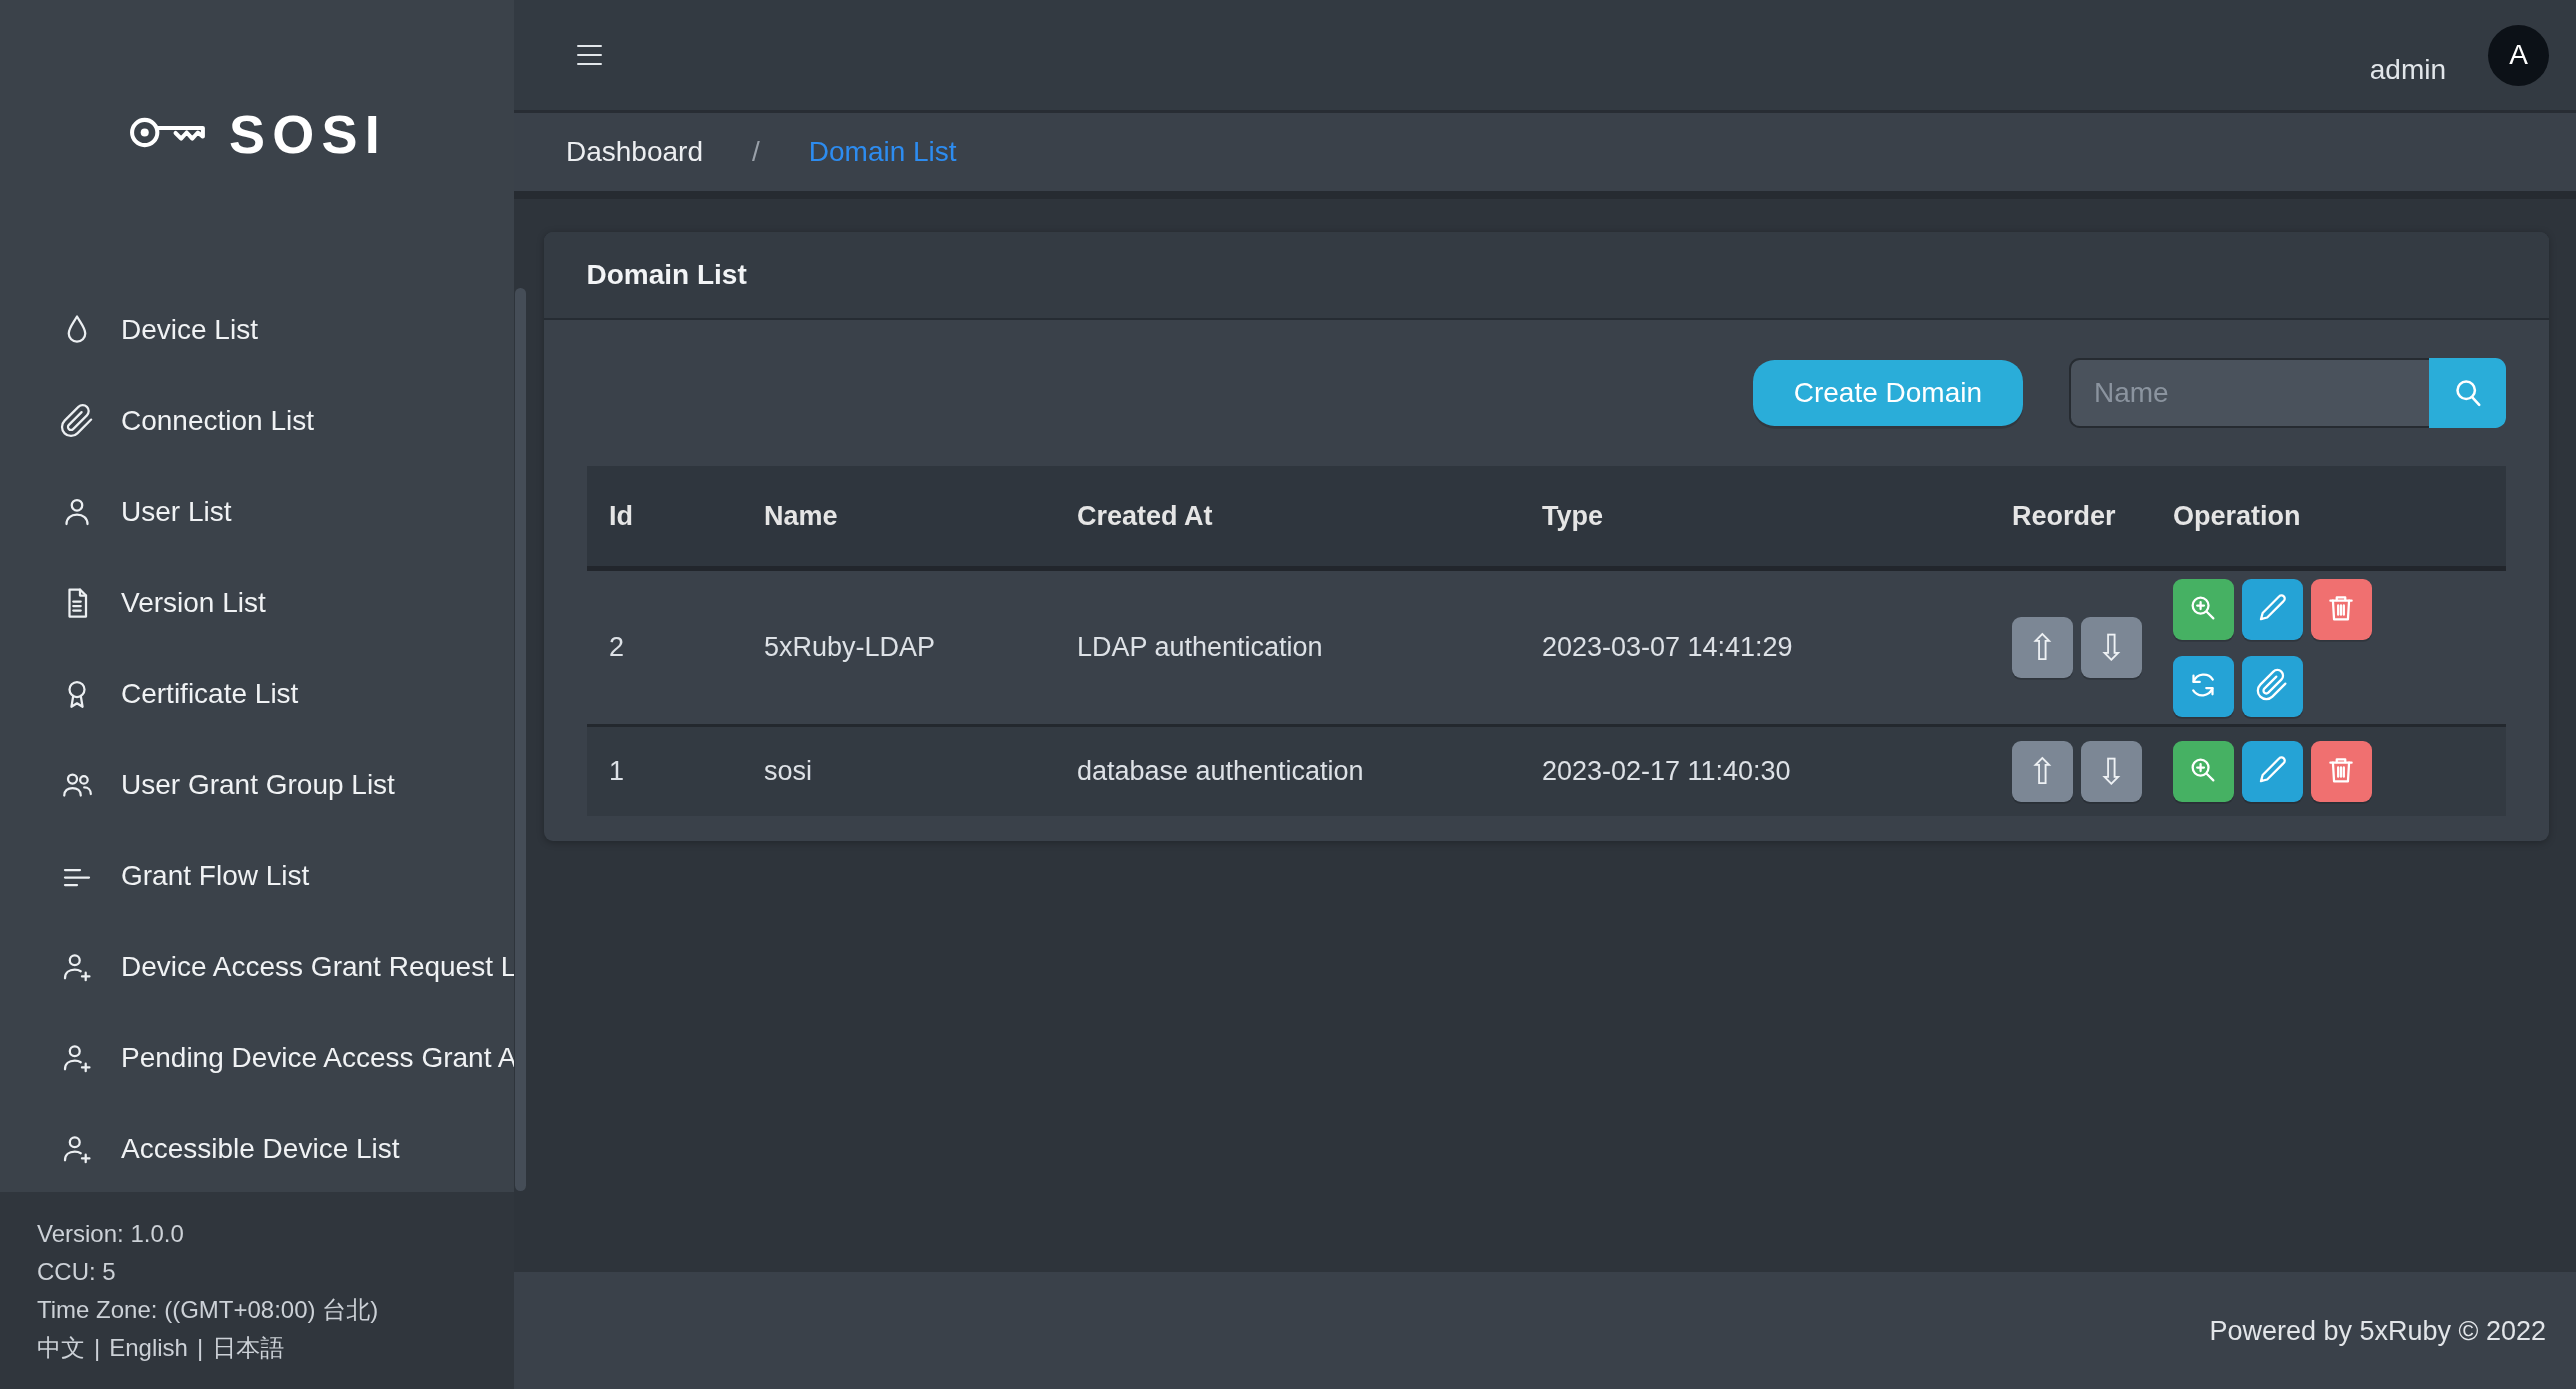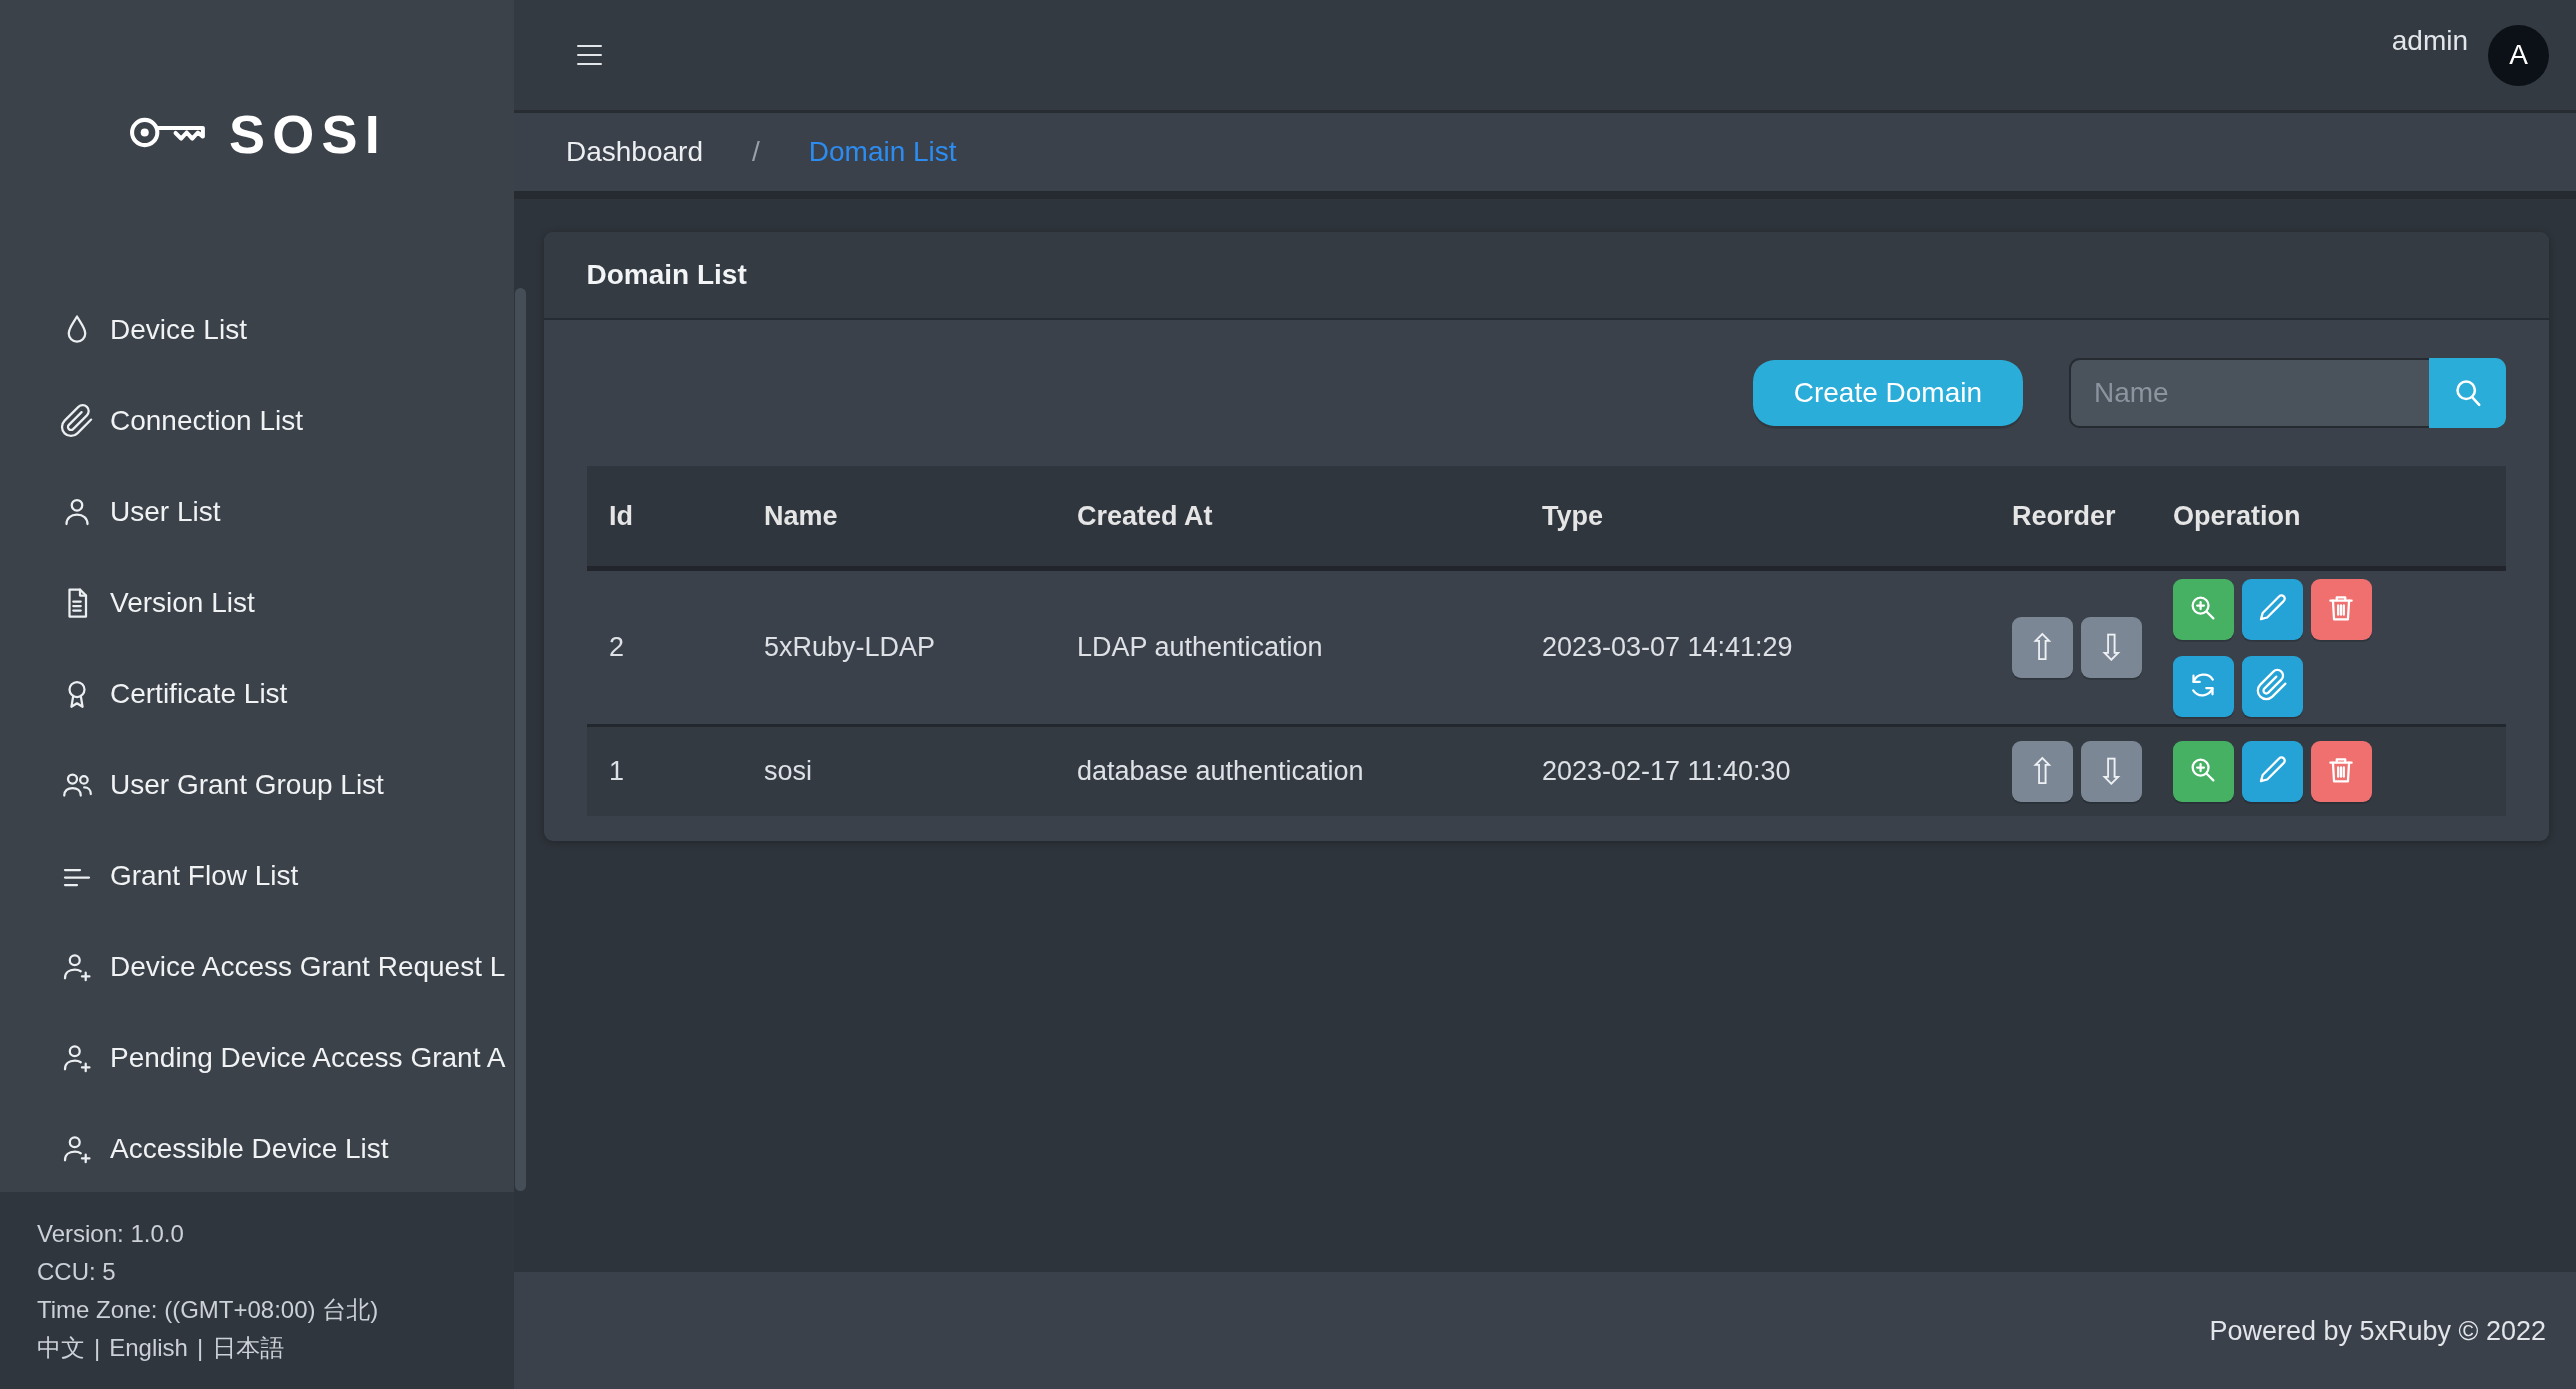--- a/index.html
+++ b/index.html
@@ -32,21 +32,21 @@
   }
   .logo svg{width:86px;height:61px;stroke:#ffffff;}
   .logo-text{
     font-size:54px;font-weight:bold;color:#ffffff;letter-spacing:7.2px;
   }
   .menu{display:block;padding-top:16px;}
   .menu-item{
     height:91px;
     display:flex;align-items:center;
     padding-left:59px;
-    gap:15px;
+    gap:26px;
     cursor:pointer;
     white-space:nowrap;
     overflow:hidden;
   }
   .mi-icon{width:36px;min-width:36px;height:36px;display:flex;align-items:center;justify-content:center;}
   .mi-icon svg{width:36px;height:36px;stroke:#eceff2;}
   .mi-label{font-size:28px;color:#f0f2f4;}
   .sidebar-scrollbar{
     position:absolute;left:515px;top:288px;width:10.7px;height:903px;
     background:#454d57;border-radius:5.4px;z-index:6;
@@ -63,21 +63,21 @@
   .main{flex:1;display:flex;flex-direction:column;height:100%;min-width:0;}
   .topbar{
     height:113px;
     background:#333a42;
     border-bottom:3.6px solid #282d34;
     display:flex;align-items:center;justify-content:space-between;
     padding:0 27px 0 63px;
   }
   .hamburger{width:25px;display:flex;flex-direction:column;gap:6.3px;cursor:pointer;}
   .hamburger span{display:block;height:2.7px;background:#e2e6ea;border-radius:1.8px;}
-  .topbar-right{display:flex;align-items:flex-start;gap:20px;}
+  .topbar-right{display:flex;align-items:flex-end;gap:42px;}
   .username{font-size:28px;color:#e2e6ea;cursor:pointer;}
   .avatar{
     width:61px;height:61px;border-radius:50%;
     background:#0c1117;color:#ffffff;
     display:flex;align-items:center;justify-content:center;
     font-size:28px;cursor:pointer;
   }
   .breadcrumb-bar{
     height:86px;
     background:#3a414a;

